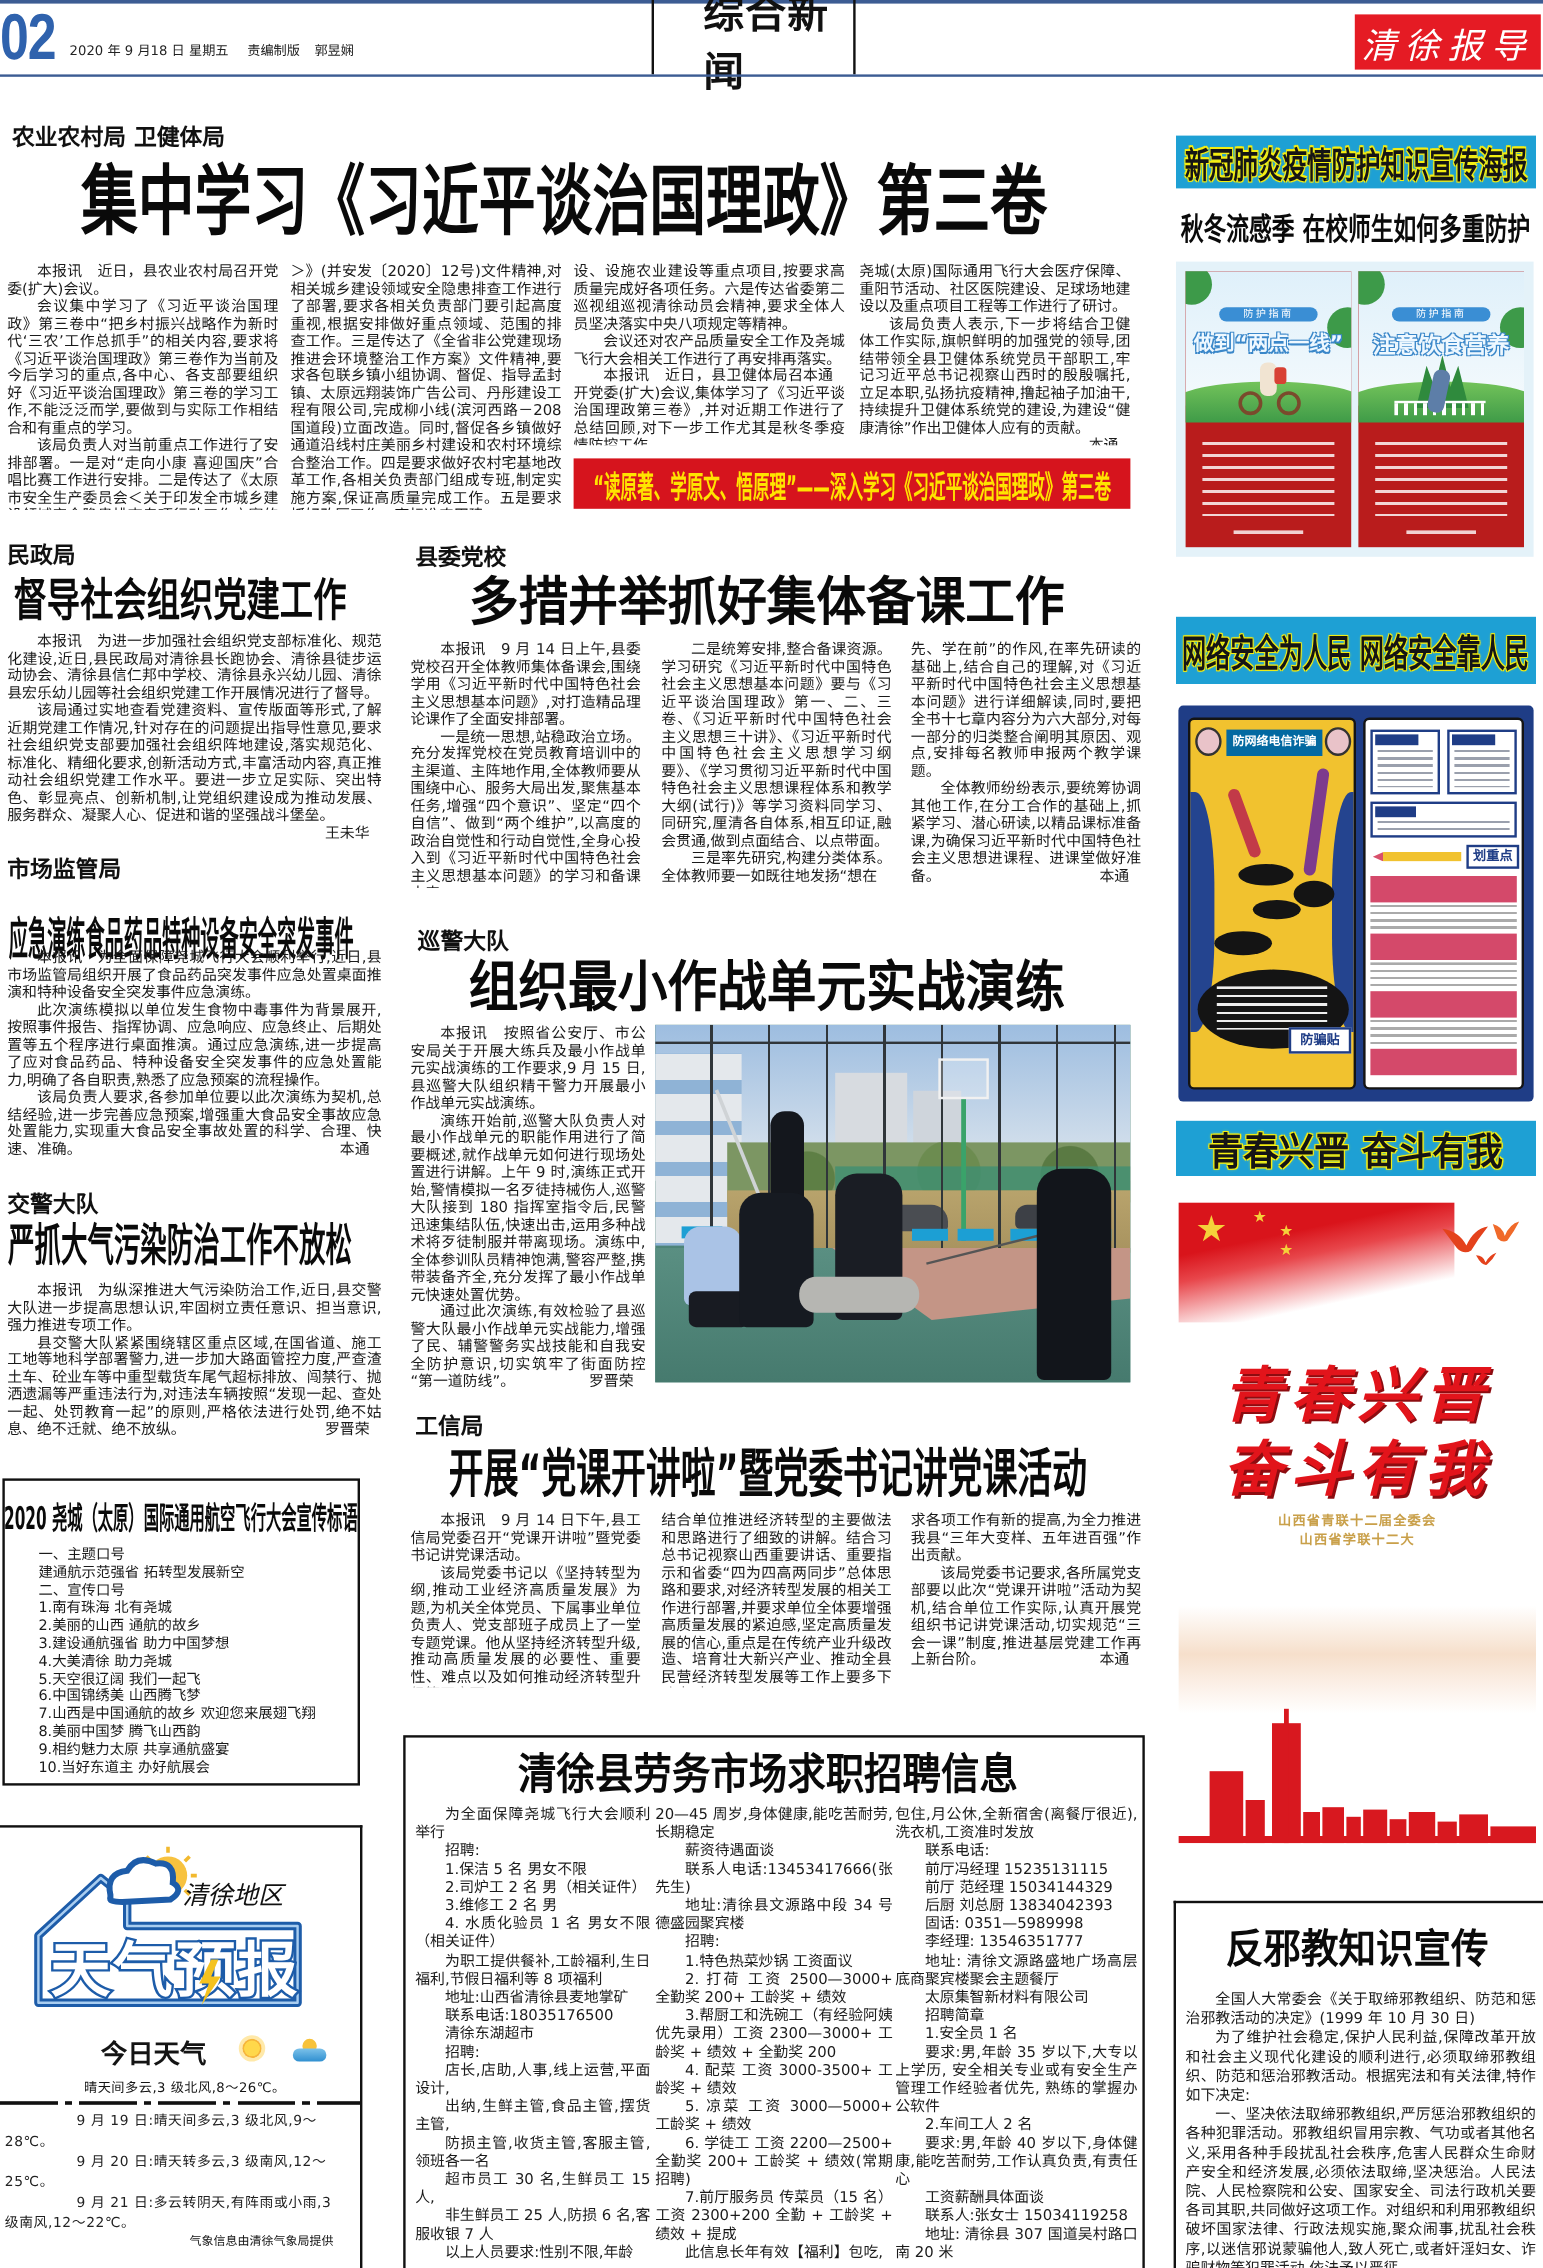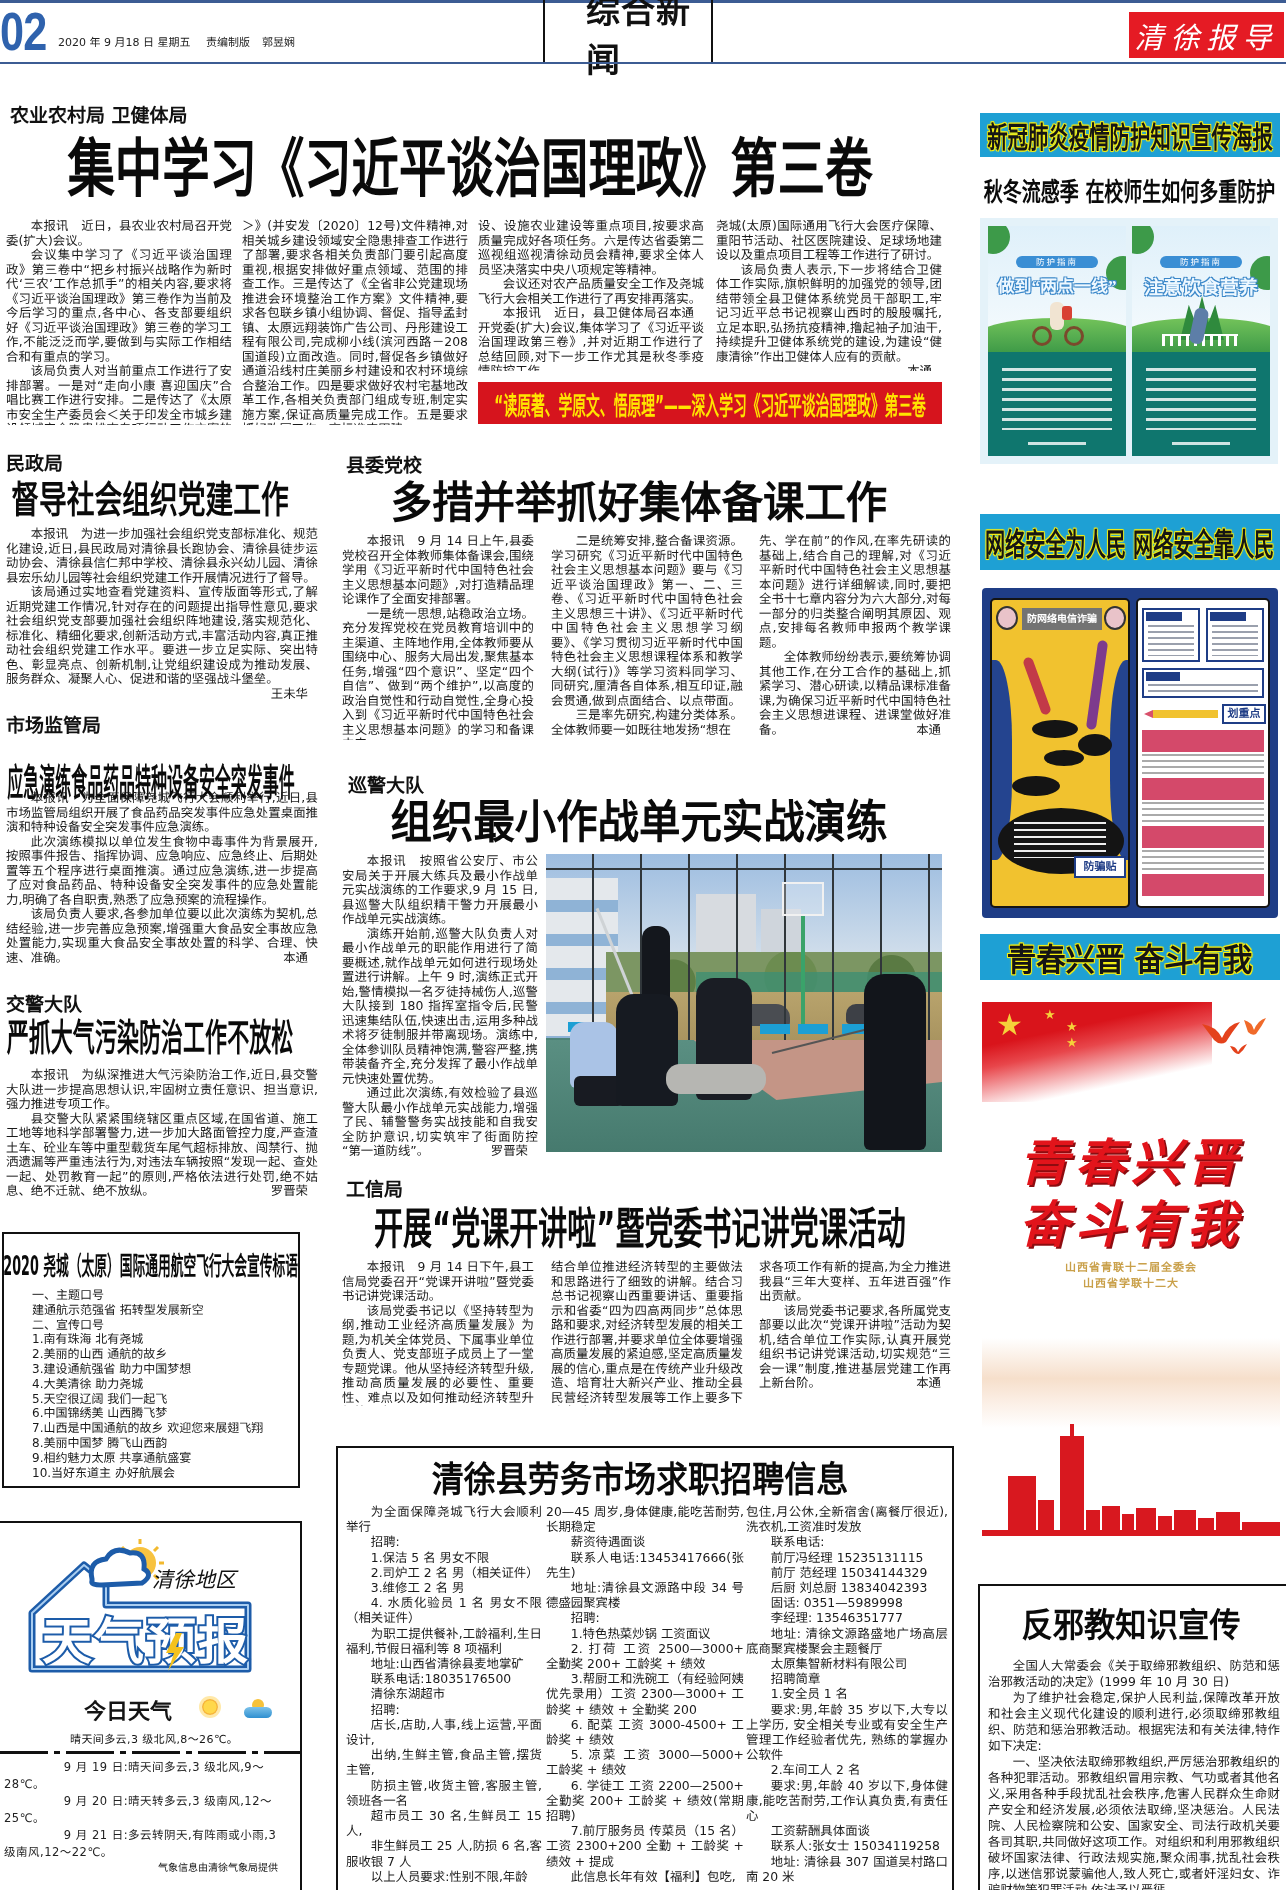--- a/index.html
+++ b/index.html
@@ -39,33 +39,33 @@
 .w-forecast p{margin:0;text-indent:5.2em;}
 .w-source{position:absolute;right:22px;top:336px;font-size:10px;white-space:nowrap;}
 .box-jobs{position:absolute;left:336px;top:1446px;width:618px;height:446px;border:2px solid #111;}
 .box-anti{position:absolute;left:978px;top:1584px;width:310px;height:308px;border-top:2px solid #111;border-left:2px solid #111;}
 
 .sb-banner{position:absolute;left:980px;width:300px;background:#1ea0d4;display:flex;justify-content:center;align-items:center;white-space:nowrap;overflow:hidden;}
 .sb-banner span{display:inline-block;font-weight:900;color:#151515;text-shadow:1px 1px 0 #f4ee12,-1px -1px 0 #f4ee12,1px -1px 0 #f4ee12,-1px 1px 0 #f4ee12,0 0 3px #f4ee12;}
 .sb-sub{position:absolute;left:980px;top:176px;width:300px;height:32px;}
 
 .flu{position:absolute;left:980px;top:218px;width:298px;height:246px;background:#e4f2f9;}
-.flu-panel{position:absolute;top:8px;width:138px;height:230px;background:#0f766e;overflow:hidden;font-family:Liberation Serif, serif;}
+.flu-panel{position:absolute;top:8px;width:138px;height:230px;background:#b91c1c;overflow:hidden;}
 .fp-sky{position:absolute;left:0;top:0;width:138px;height:112px;background:linear-gradient(#dff0fa,#f4fafd);}
 .fp-tree{position:absolute;width:34px;height:34px;border-radius:50%;background:#3d9a49;}
 .fp-tag{position:absolute;left:28px;top:30px;width:82px;height:12px;border-radius:7px;background:#3a8ed4;color:#fff;font-size:8.5px;line-height:12px;text-align:center;letter-spacing:2px;}
 .fp-title{position:absolute;left:0;top:46px;width:138px;text-align:center;font-weight:900;font-size:19px;color:#eef8ff;text-shadow:1px 1px 0 #3a87c9,-1px -1px 0 #3a87c9,1px -1px 0 #3a87c9,-1px 1px 0 #3a87c9;white-space:nowrap;}
 .fp-hills{position:absolute;left:-10px;top:92px;width:160px;height:34px;border-radius:50% 50% 0 0;background:linear-gradient(#73c35a,#3f9b48);}
 .fp-lines{position:absolute;left:14px;top:142px;width:110px;height:62px;background:repeating-linear-gradient(180deg,rgba(255,255,255,.82) 0 3px,transparent 3px 10px);}
 .fp-foot{position:absolute;left:40px;top:216px;width:58px;height:3px;background:rgba(255,255,255,.8);}
 .wheel{position:absolute;width:20px;height:20px;border-radius:50%;border:3px solid #7a4a2c;}
 
 .fraud{position:absolute;left:982px;top:588px;width:296px;height:330px;background:#1f3d86;border-radius:4px;}
 .fr-left{position:absolute;left:8px;top:10px;width:140px;height:310px;background:#f1c22f;border:2px solid #141414;border-radius:5px;overflow:hidden;}
-.fr-title{position:absolute;left:30px;top:8px;width:80px;height:22px;background:#737373;color:#fff;font-size:10px;font-weight:bold;line-height:22px;text-align:center;white-space:nowrap;}
+.fr-title{position:absolute;left:30px;top:8px;width:80px;height:22px;background:#0369a1;color:#fff;font-size:10px;font-weight:bold;line-height:22px;text-align:center;white-space:nowrap;}
 .oval{position:absolute;background:#141414;border-radius:50%;}
 .fr-stamp{position:absolute;left:82px;top:256px;width:52px;height:22px;background:#fff;border:2px solid #1f3d86;color:#1f3d86;font-size:11px;font-weight:bold;line-height:18px;text-align:center;}
 .fr-right{position:absolute;left:154px;top:10px;width:134px;height:310px;background:#fff;border:2px solid #141414;border-radius:5px;overflow:hidden;}
 .fr-card{position:absolute;border:2px solid #1f3d86;background:#fff;}
 .fr-card .lab{position:absolute;left:2px;top:2px;height:9px;background:#1f3d86;}
 .fr-card .txt{position:absolute;left:4px;right:4px;top:15px;bottom:4px;background:repeating-linear-gradient(180deg,#9aa0ad 0 2px,transparent 2px 6px);}
 .fr-key{position:absolute;left:84px;top:104px;width:44px;height:20px;border:2px solid #1f3d86;color:#1f3d86;font-size:11px;font-weight:bold;line-height:16px;text-align:center;background:#fff;}
 .fr-stripe{position:absolute;left:4px;width:122px;height:22px;}
 
 .youth{position:absolute;left:982px;top:1002px;width:298px;height:534px;background:#fff;overflow:hidden;}
@@ -302,21 +302,21 @@
     </div>
   <div class="bt jobs" style="left:208px;top:56px;width:198px;height:386px;">
       <p class="cont">20—45 周岁,身体健康,能吃苦耐劳,长期稳定</p>
       <p>薪资待遇面谈</p>
       <p>联系人电话:13453417666(张先生)</p>
       <p>地址:清徐县文源路中段 34 号德盛园聚宾楼</p>
       <p>招聘:</p>
       <p>1.特色热菜炒锅 工资面议</p>
       <p>2. 打荷 工资 2500—3000+ 全勤奖 200+ 工龄奖 + 绩效</p>
       <p>3.帮厨工和洗碗工（有经验阿姨优先录用）工资 2300—3000+ 工龄奖 + 绩效 + 全勤奖 200</p>
-      <p>6. 配菜 工资 3000-4500+ 工龄奖 + 绩效</p>
+      <p>4. 配菜 工资 3000-3500+ 工龄奖 + 绩效</p>
       <p>5. 凉菜 工资 3000—5000+ 工龄奖 + 绩效</p>
       <p>6. 学徒工 工资 2200—2500+ 全勤奖 200+ 工龄奖 + 绩效(常期招聘)</p>
       <p>7.前厅服务员 传菜员（15 名）工资 2300+200 全勤 + 工龄奖 + 绩效 + 提成</p>
       <p>此信息长年有效【福利】包吃,</p>
     </div>
   <div class="bt jobs" style="left:408px;top:56px;width:202px;height:386px;">
       <p class="cont">包住,月公休,全新宿舍(离餐厅很近),洗衣机,工资准时发放</p>
       <p>联系电话:</p>
       <p>前厅冯经理 15235131115</p>
       <p>前厅 范经理 15034144329</p>

